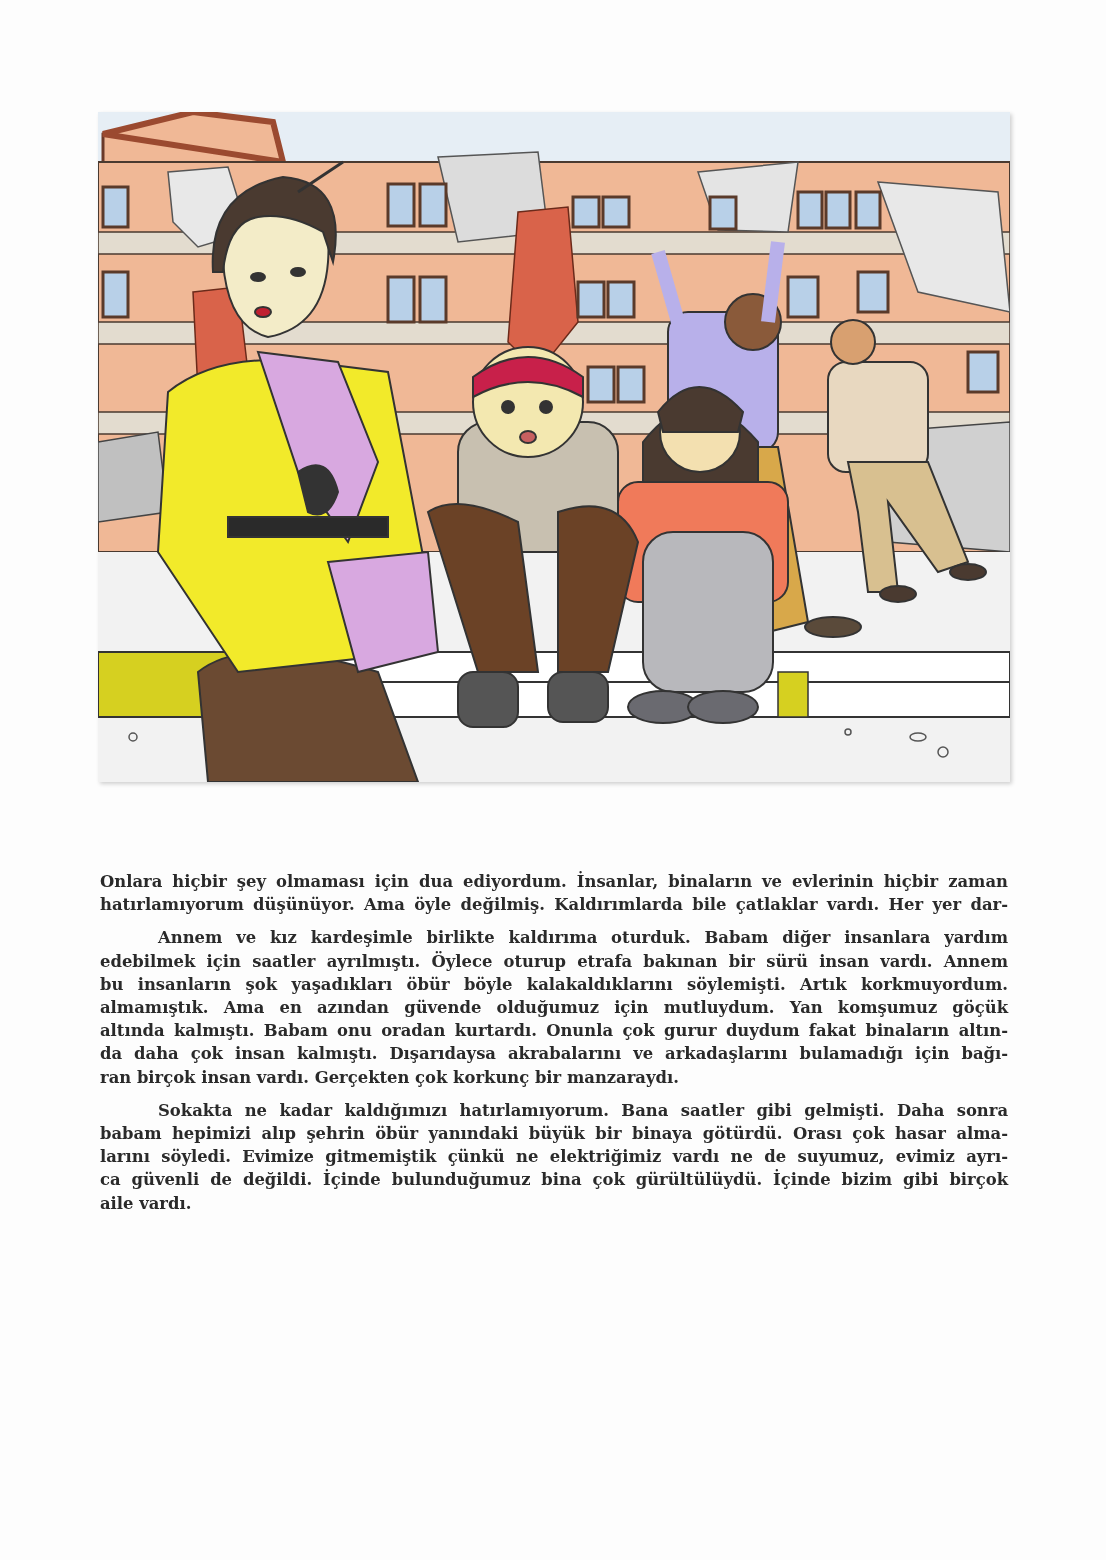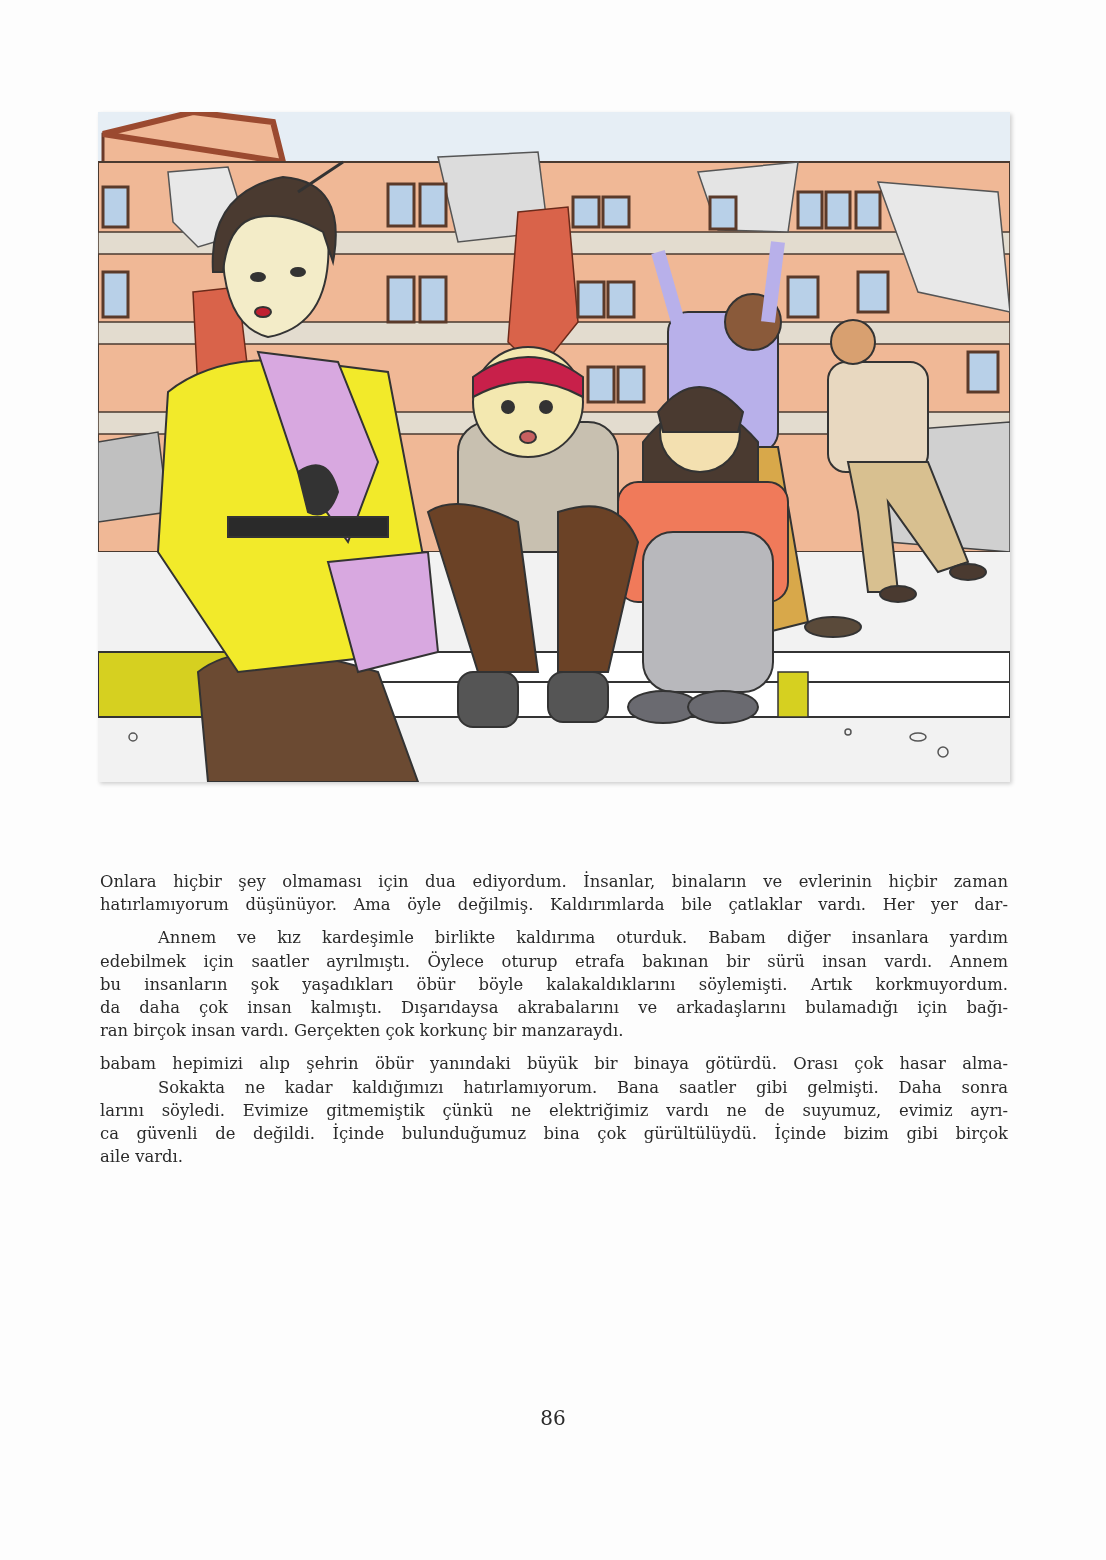--- a/index.html
+++ b/index.html
@@ -10,21 +10,21 @@
     background: #e6eef5; overflow: hidden;
     box-shadow: 2px 2px 4px rgba(0,0,0,0.18);
   }
   .illustration svg { display: block; width: 912px; height: 670px; }
   .text-block {
     position: absolute; left: 100px; top: 870px; width: 908px;
     font-family: "DejaVu Serif", "Liberation Serif", serif;
     font-size: 16.4px; line-height: 23.2px; color: #2a2a2a;
     text-align: justify;
   }
-  .text-block p { margin: 0 0 10px 0; }
+  .text-block p { margin: 0 0 10px 0; font-weight: bold; }
   .text-block p.indent { text-indent: 58px; }
   .text-block .line { display: block; text-align: justify; text-align-last: justify; white-space: nowrap; }
   .text-block .line.last { text-align-last: left; }
   .page-number {
     position: absolute; left: 0; width: 1106px; top: 1406px; text-align: center;
     font-family: "DejaVu Serif", "Liberation Serif", serif; font-size: 20px; color: #2a2a2a;
   }
 </style>
 </head>
 <body>
@@ -152,26 +152,27 @@
 
   <div class="text-block">
     <p>
       <span class="line">Onlara hiçbir şey olmaması için dua ediyordum. İnsanlar,  binaların ve evlerinin hiçbir zaman</span>
       <span class="line">hatırlamıyorum düşünüyor. Ama öyle değilmiş. Kaldırımlarda bile çatlaklar vardı. Her yer dar-</span>
     </p>
     <p class="indent">
       <span class="line" style="padding-left:58px;text-indent:0">Annem ve kız kardeşimle birlikte kaldırıma oturduk. Babam diğer insanlara yardım</span>
       <span class="line" style="text-indent:0">edebilmek için saatler ayrılmıştı. Öylece oturup etrafa bakınan bir sürü insan vardı. Annem</span>
       <span class="line" style="text-indent:0">bu insanların şok yaşadıkları öbür böyle kalakaldıklarını söylemişti. Artık korkmuyordum.</span>
+      <span class="line" style="text-indent:0">almamıştık. Ama en azından güvende olduğumuz için mutluydum. Yan komşumuz göçük</span>
+      <span class="line" style="text-indent:0">altında kalmıştı. Babam onu oradan kurtardı. Onunla çok gurur duydum fakat binaların altın-</span>
       <span class="line" style="text-indent:0">da daha çok insan kalmıştı. Dışarıdaysa akrabalarını ve arkadaşlarını bulamadığı için bağı-</span>
       <span class="line last" style="text-indent:0">ran birçok insan vardı. Gerçekten çok korkunç bir manzaraydı.</span>
     </p>
     <p class="indent">
+      <span class="line" style="padding-left:58px;text-indent:0">Sokakta ne kadar kaldığımızı hatırlamıyorum. Bana saatler gibi gelmişti. Daha sonra</span>
       <span class="line" style="text-indent:0">babam hepimizi alıp şehrin öbür yanındaki büyük bir binaya götürdü. Orası çok hasar alma-</span>
-      <span class="line" style="padding-left:58px;text-indent:0">Sokakta ne kadar kaldığımızı hatırlamıyorum. Bana saatler gibi gelmişti. Daha sonra</span>
       <span class="line" style="text-indent:0">larını söyledi. Evimize gitmemiştik  çünkü ne elektriğimiz vardı ne de suyumuz, evimiz ayrı-</span>
       <span class="line" style="text-indent:0">ca güvenli de değildi. İçinde bulunduğumuz bina çok gürültülüydü. İçinde bizim gibi birçok</span>
       <span class="line last" style="text-indent:0">aile vardı.</span>
     </p>
   </div>
 
-  <div class="page-number">86</div>
 </div>
 
 </body></html>

